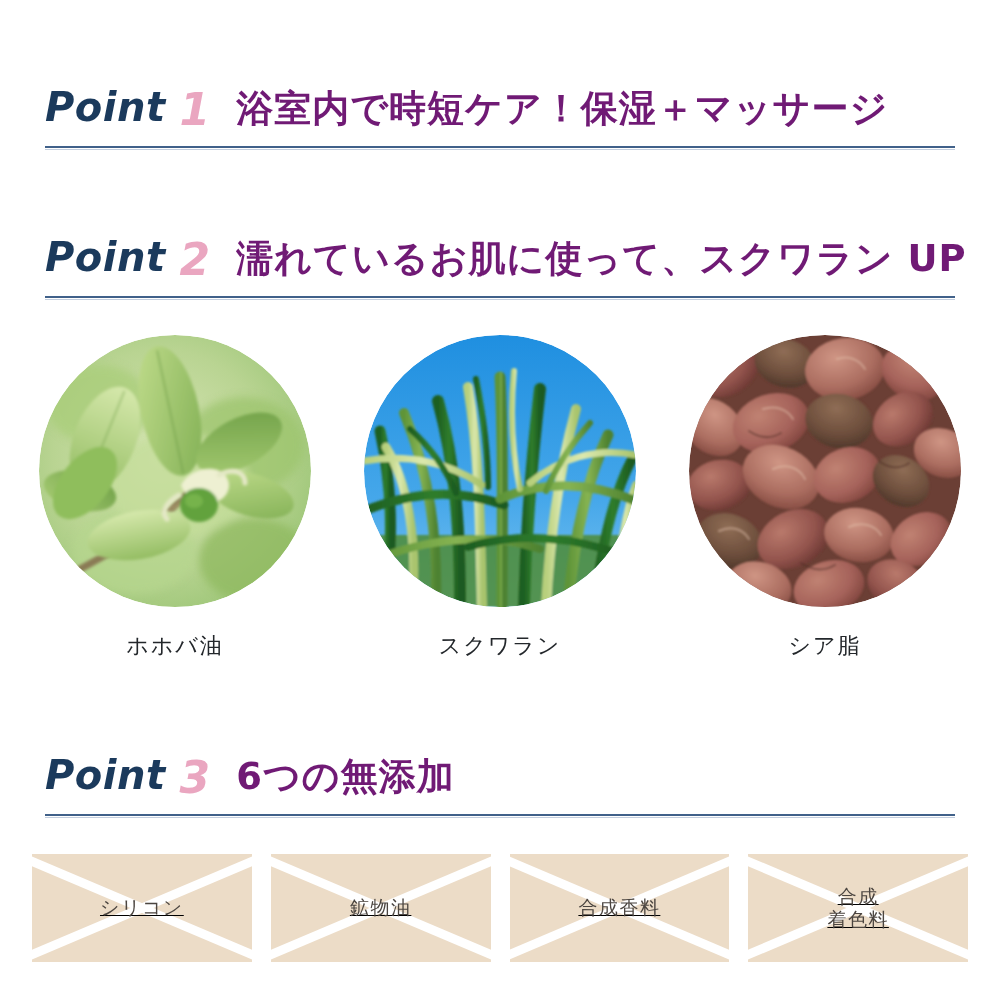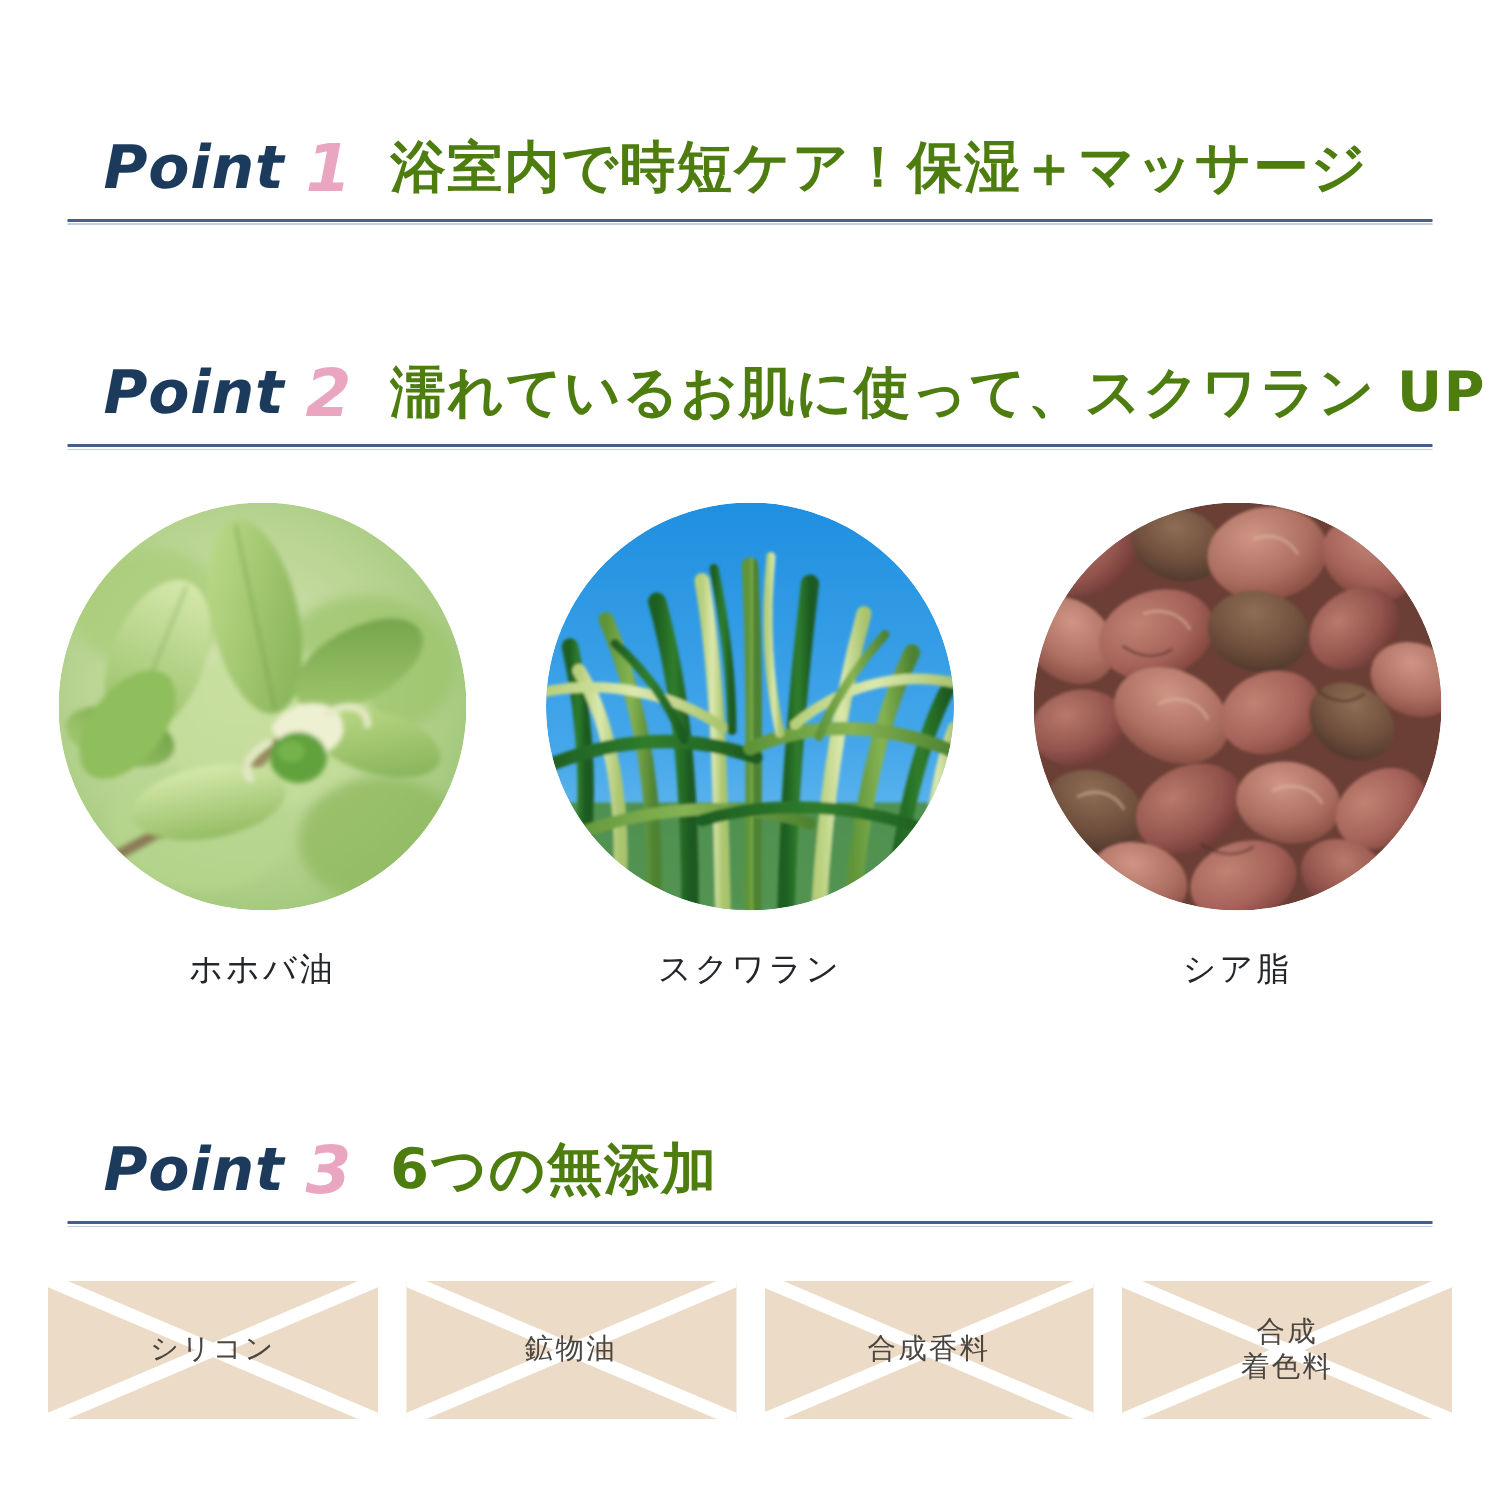--- a/index.html
+++ b/index.html
@@ -23,24 +23,23 @@
   }
 
   
   .point-block {
     position: absolute;
     left: 45px;
     width: 910px;
   }
   .point-heading {
     display: flex;
-    align-items: center;
+    align-items: flex-start;
     white-space: nowrap;
     height: 56px;
-    margin-left: 24px;
   }
   .point-word {
     font-family: "DejaVu Sans", "Liberation Sans", sans-serif;
     font-style: italic;
     font-weight: 700;
     font-size: 40px;
     letter-spacing: 0.5px;
     color: #1b3a5c;
   }
   .point-num {
@@ -48,21 +47,21 @@
     font-style: italic;
     font-weight: 700;
     font-size: 44px;
     color: #eaa6c0;
     margin-left: 14px;
   }
   .point-text {
     font-family: "DejaVu Sans", "Liberation Sans", sans-serif;
     font-weight: 700;
     font-size: 37px;
-    color: #4d7c0f;
+    color: #701a75;
     margin-left: 26px;
     letter-spacing: 1px;
   }
   .point-rule {
     margin-top: 6px;
     height: 4px;
     background: linear-gradient(to bottom,
                 #41618a 0px, #41618a 2px,
                 #ffffff 2px, #ffffff 3px,
                 #c3cede 3px, #c3cede 4px);
@@ -102,23 +101,24 @@
     color: #23272b;
     letter-spacing: 2px;
   }
 
   
   .freefrom {
     position: absolute;
     left: 32px;
     top: 854px;
     width: 936px;
-    height: 92px;
+    height: 108px;
     display: flex;
     gap: 19px;
+    text-decoration: underline;
   }
   .ff-tile {
     position: relative;
     flex: 1 1 0;
     background: #ecdcc7;
     overflow: hidden;
     display: flex;
     align-items: center;
     justify-content: center;
   }

